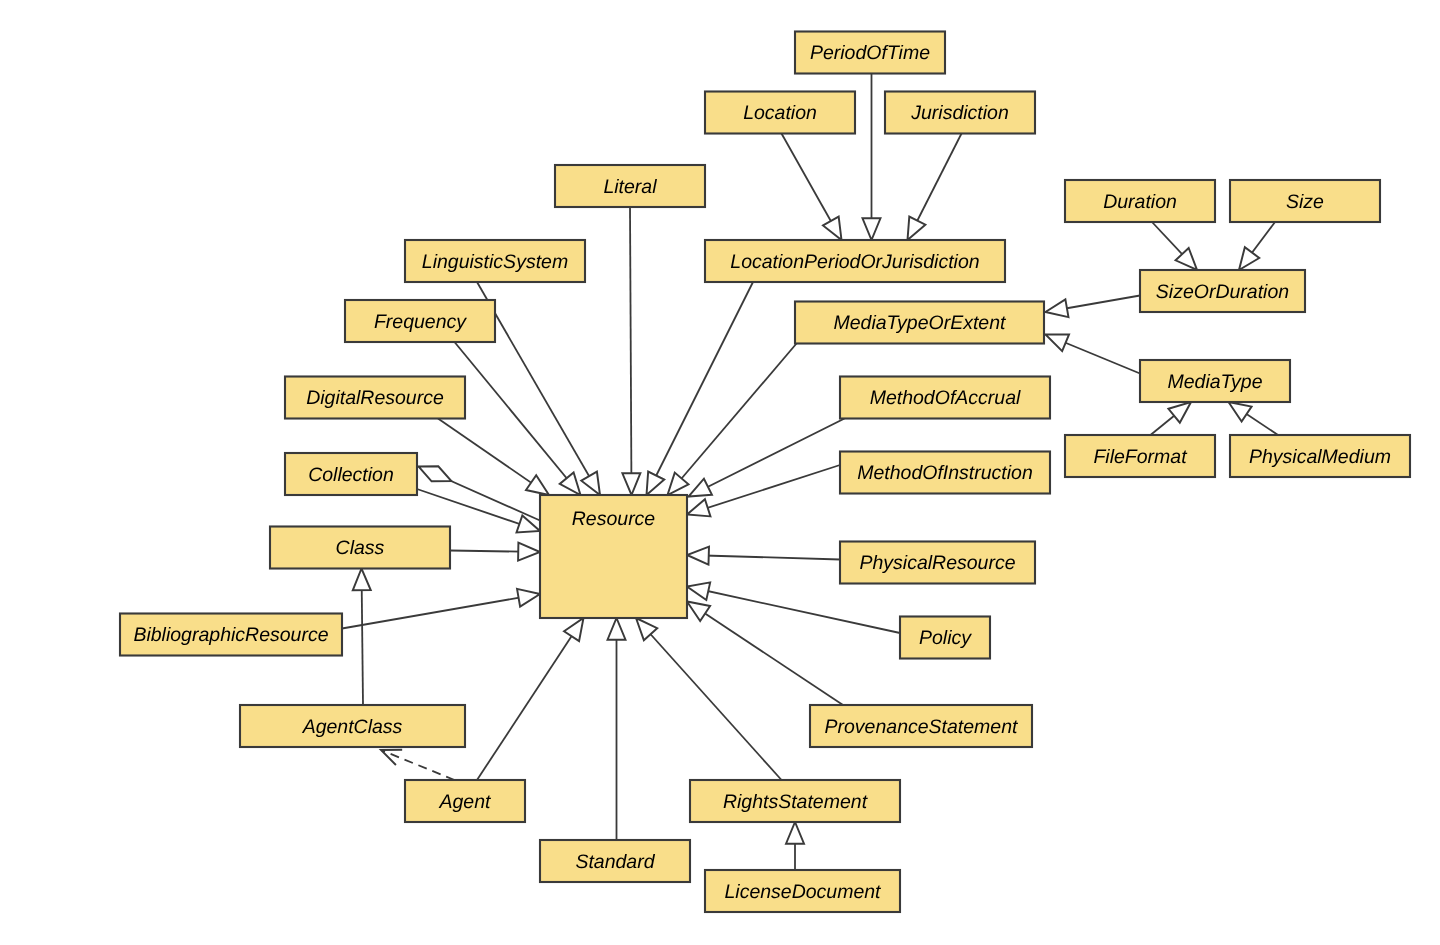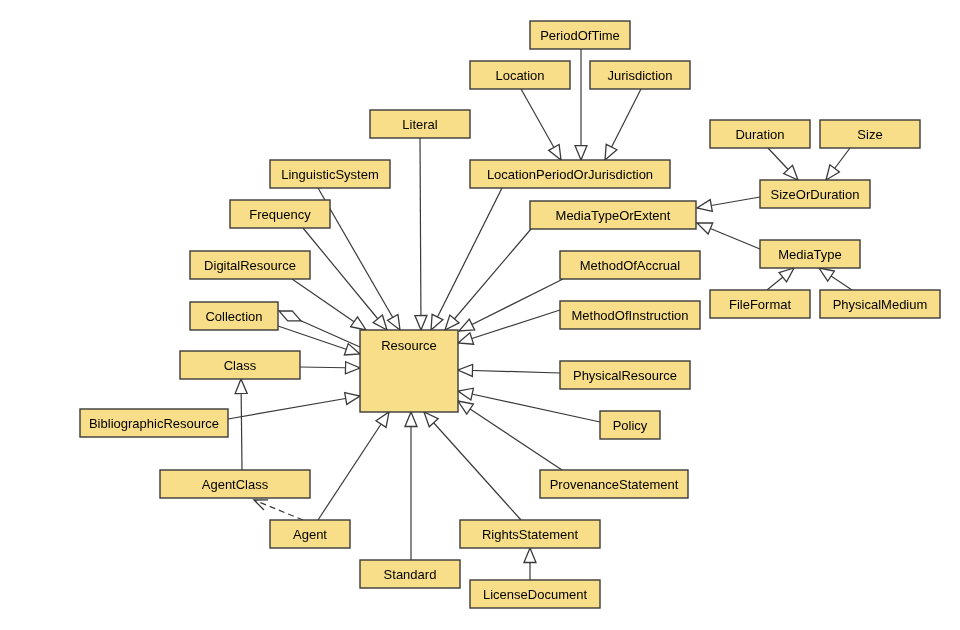--- a/index.html
+++ b/index.html
@@ -6,20 +6,21 @@
     margin: 0;
     padding: 0;
     background: var(--bg, #ffffff);
   }
   .stage {
     position: relative;
     width: 960px;
     height: 630px;
     background: var(--bg, #ffffff);
     overflow: hidden;
+    font-style: italic;
   }
   svg {
     display: block;
     font-family: "Liberation Sans", sans-serif;
   }
   .edge {
     stroke: var(--stroke, #3a3a3a);
     stroke-width: 1.2;
     fill: none;
   }

